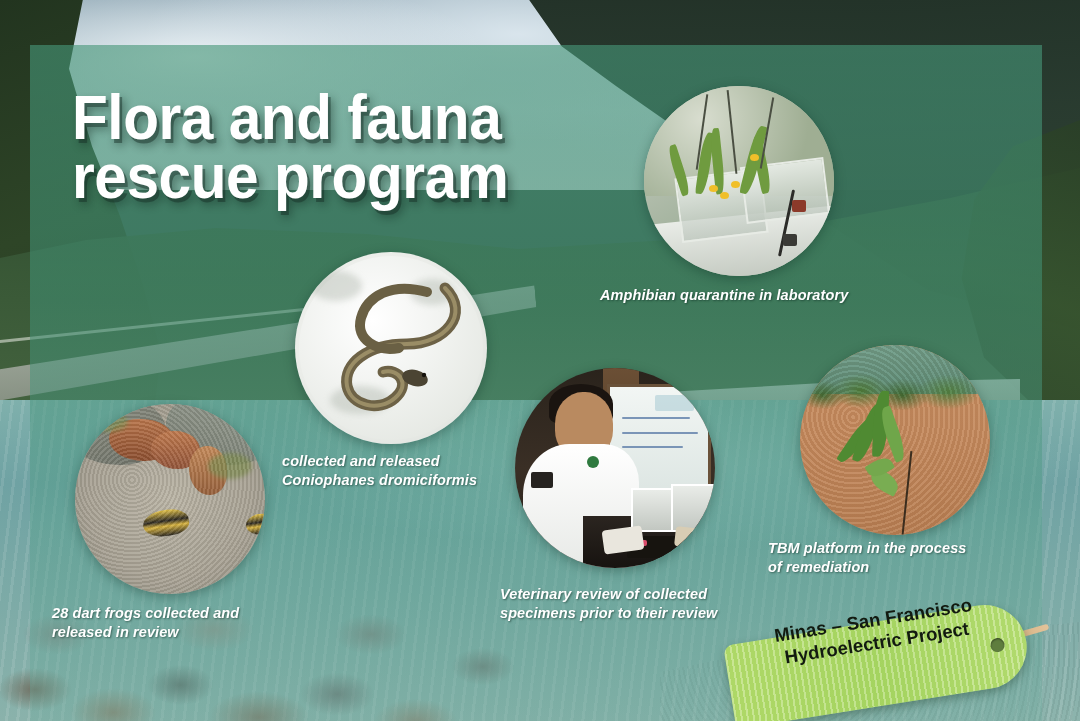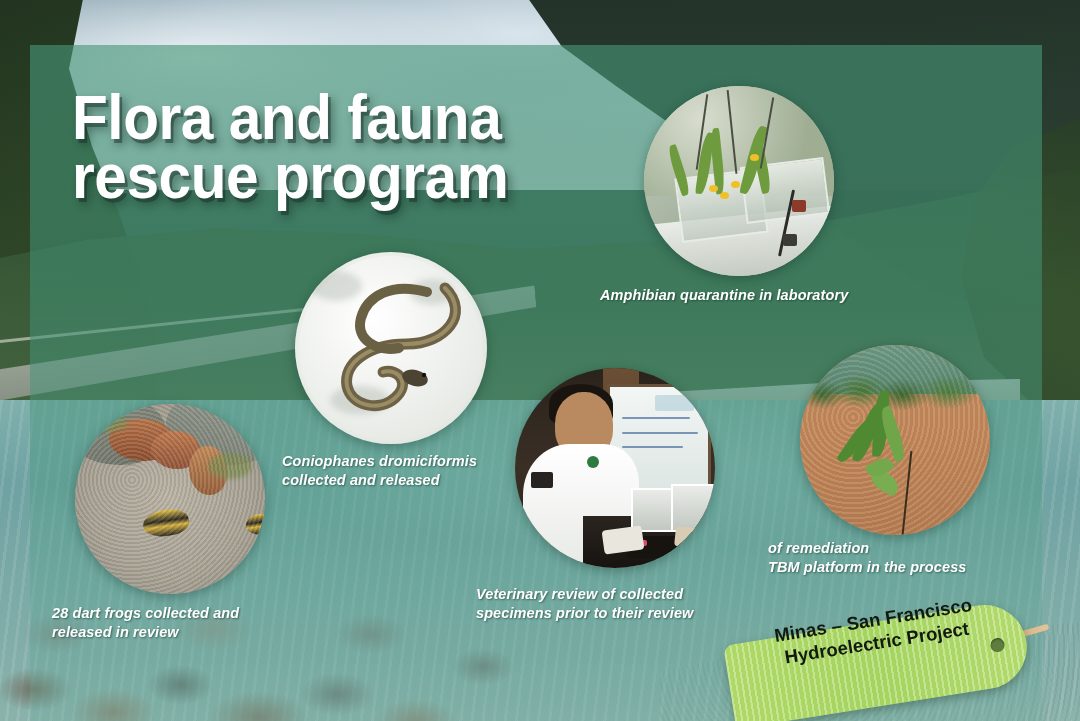--- a/index.html
+++ b/index.html
@@ -310,22 +310,22 @@
     <div class="fold" style="left:18%;top:70%;width:60px;height:28px;"></div>
     <svg class="snakeSVG" viewBox="0 0 192 192">
       <path d="M150 36 C 176 62,150 92,112 92 C 72 92,48 112,52 134 C 56 154,84 160,100 146 C 116 132,104 116,88 120" fill="none" stroke="#6d6246" stroke-width="11" stroke-linecap="round"></path>
       <path d="M150 36 C 176 62,150 92,112 92 C 72 92,48 112,52 134 C 56 154,84 160,100 146 C 116 132,104 116,88 120" fill="none" stroke="#9a8d66" stroke-width="4" stroke-linecap="round"></path>
       <path d="M132 40 C 96 30,72 44,66 66 C 60 88,82 100,104 96" fill="none" stroke="#6a6044" stroke-width="10" stroke-linecap="round"></path>
       <ellipse cx="120" cy="126" rx="13" ry="8" fill="#4b4433" transform="rotate(14 120 126)"></ellipse>
       <circle cx="129" cy="123" r="2.2" fill="#15120c"></circle>
     </svg>
   </div>
   <div class="cap" style="left:282px; top:452px; width:226px;">
+    <div>collected and released</div>
     <div>Coniophanes dromiciformis</div>
-    <div>collected and released</div>
   </div>
 
   <div class="circ p-frog">
     <div class="rock" style="left:-6%;top:-4%;width:54%;height:36%;background:linear-gradient(160deg,#8f9184,#6e7268);"></div>
     <div class="rock" style="left:48%;top:-8%;width:60%;height:40%;background:linear-gradient(200deg,#9aa094,#777d72);"></div>
     <div class="rock" style="left:18%;top:8%;width:34%;height:22%;background:linear-gradient(180deg,#b8744a,#8d4f30);"></div>
     <div class="rock" style="left:40%;top:14%;width:26%;height:20%;background:linear-gradient(180deg,#c07a4e,#93553a);"></div>
     <div class="rock" style="left:60%;top:22%;width:20%;height:26%;background:linear-gradient(180deg,#c58a5a,#97613c);"></div>
     <div class="moss" style="left:70%;top:26%;width:44px;height:26px;"></div>
     <div class="moss" style="left:8%;top:4%;width:38px;height:20px;"></div>
@@ -352,40 +352,40 @@
     <div style="position:absolute;left:8%;top:52%;width:22px;height:16px;background:#262320;border-radius:2px;"></div>
     <div style="position:absolute;left:36%;top:44%;width:12px;height:12px;border-radius:50%;background:#2f7a3f;"></div>
     <div class="counter"></div>
     <div class="bin" style="left:58%;top:60%;width:26%;height:22%;"></div>
     <div class="bin" style="left:78%;top:58%;width:22%;height:24%;"></div>
     <div style="position:absolute;left:56%;top:84%;width:30%;height:11%;background:#17140f;border-radius:3px;"></div>
     <div style="position:absolute;left:62%;top:86%;width:8px;height:6px;background:#d84b6a;border-radius:2px;"></div>
     <div style="position:absolute;left:44%;top:80%;width:20%;height:12%;background:#e9e6dd;border-radius:4px;transform:rotate(-8deg);"></div>
     <div style="position:absolute;left:80%;top:80%;width:18%;height:10%;background:#d8cdb4;border-radius:4px;transform:rotate(6deg);"></div>
   </div>
-  <div class="cap" style="left:476px; top:585px; width:266px;">
+  <div class="cap" style="left:500px; top:585px; width:266px;">
     <div>Veterinary review of collected</div>
     <div>specimens prior to their review</div>
   </div>
 
   <div class="circ p-seed">
     <div class="sky"></div>
     <div class="trees"></div>
     <div class="soil"></div>
     <div class="stick" style="left:56%;top:56%;height:44%;transform:rotate(6deg);"></div>
     <div class="lf2" style="left:18%;top:34%;width:13px;height:56px;transform:rotate(34deg);"></div>
     <div class="lf2" style="left:27%;top:30%;width:14px;height:62px;transform:rotate(18deg);"></div>
     <div class="lf2" style="left:38%;top:24%;width:15px;height:66px;transform:rotate(2deg);"></div>
     <div class="lf2" style="left:50%;top:30%;width:14px;height:56px;transform:rotate(-20deg);background:#6fa64a;"></div>
     <div class="lf2" style="left:44%;top:56%;width:18px;height:30px;transform:rotate(-62deg);background:#79ad52;"></div>
     <div class="lf2" style="left:30%;top:58%;width:16px;height:26px;transform:rotate(58deg);background:#74a84d;"></div>
   </div>
   <div class="cap" style="left:768px; top:539px; width:246px;">
+    <div>TBM platform in the process</div>
     <div>of remediation</div>
-    <div>TBM platform in the process</div>
   </div>
 
   <div class="tagwrap">
     <div class="tagstring"></div>
     <div class="tag">
       <div class="ribs"></div>
       <div class="hole"></div>
     </div>
     <div class="tagtext">
       <div>Minas – San Francisco</div>

